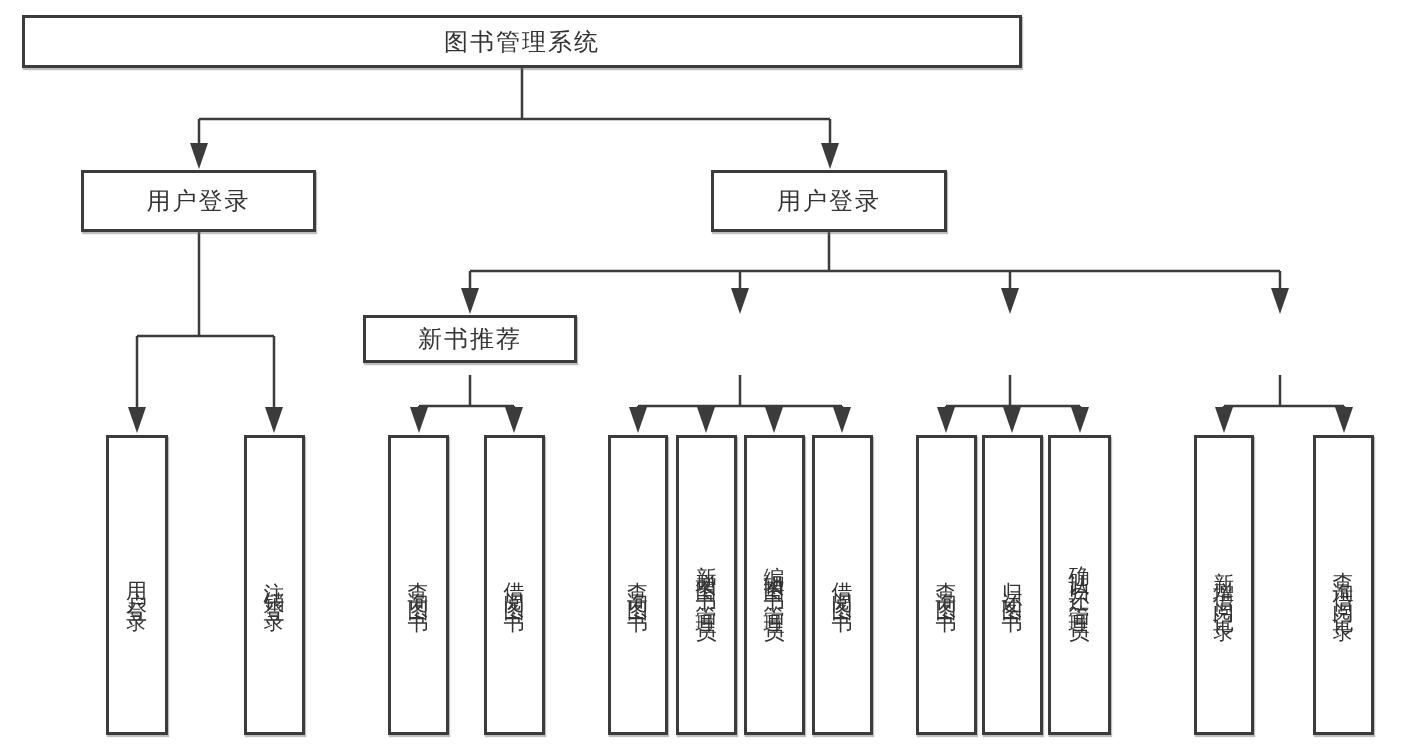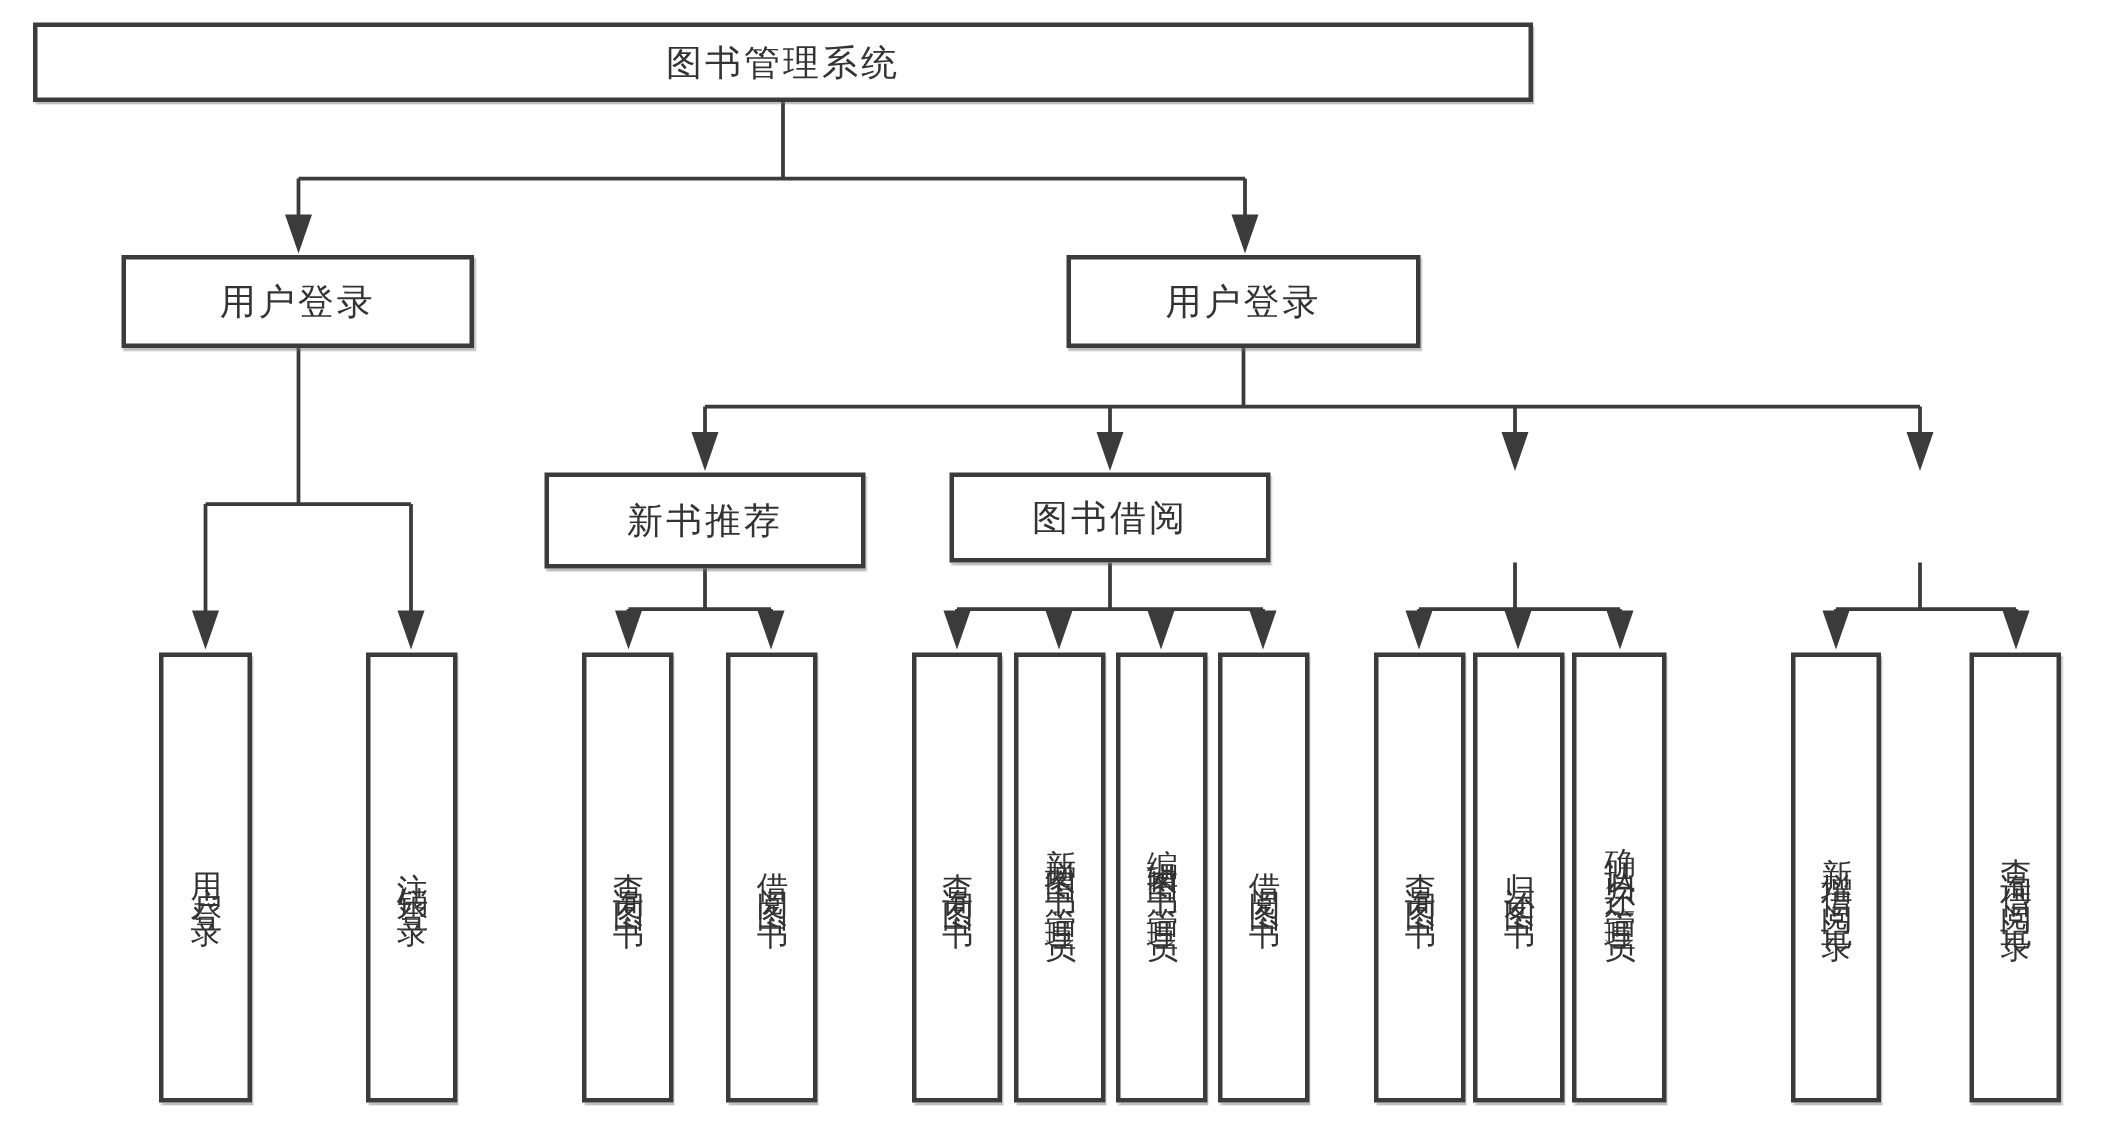--- a/index.html
+++ b/index.html
@@ -84,25 +84,22 @@
     <span class="hlabel">图书管理系统</span>
   </div>
 
   <div class="box" style="left:81px;top:170px;width:235px;height:62px">
     <span class="hlabel">用户登录</span>
   </div>
   <div class="box" style="left:711px;top:170px;width:236px;height:62px">
     <span class="hlabel">用户登录</span>
   </div>
 
-  <div class="box" style="left:363px;top:315px;width:214px;height:64px">
+  <div class="box" style="left:363px;top:315px;width:214px;height:48px">
     <span class="hlabel">新书推荐</span>
-  </div>
-  <div class="box" style="left:633px;top:315px;width:214px;height:60px">
-    <span class="hlabel">图书借阅</span>
   </div>
 
   <div class="box" style="left:106px;top:435px;width:62px;height:300px">
     <span class="vlabel">用户登录</span>
   </div>
   <div class="box" style="left:244px;top:435px;width:61px;height:300px">
     <span class="vlabel">注销登录</span>
   </div>
 
   <div class="box" style="left:388px;top:435px;width:61px;height:300px">

